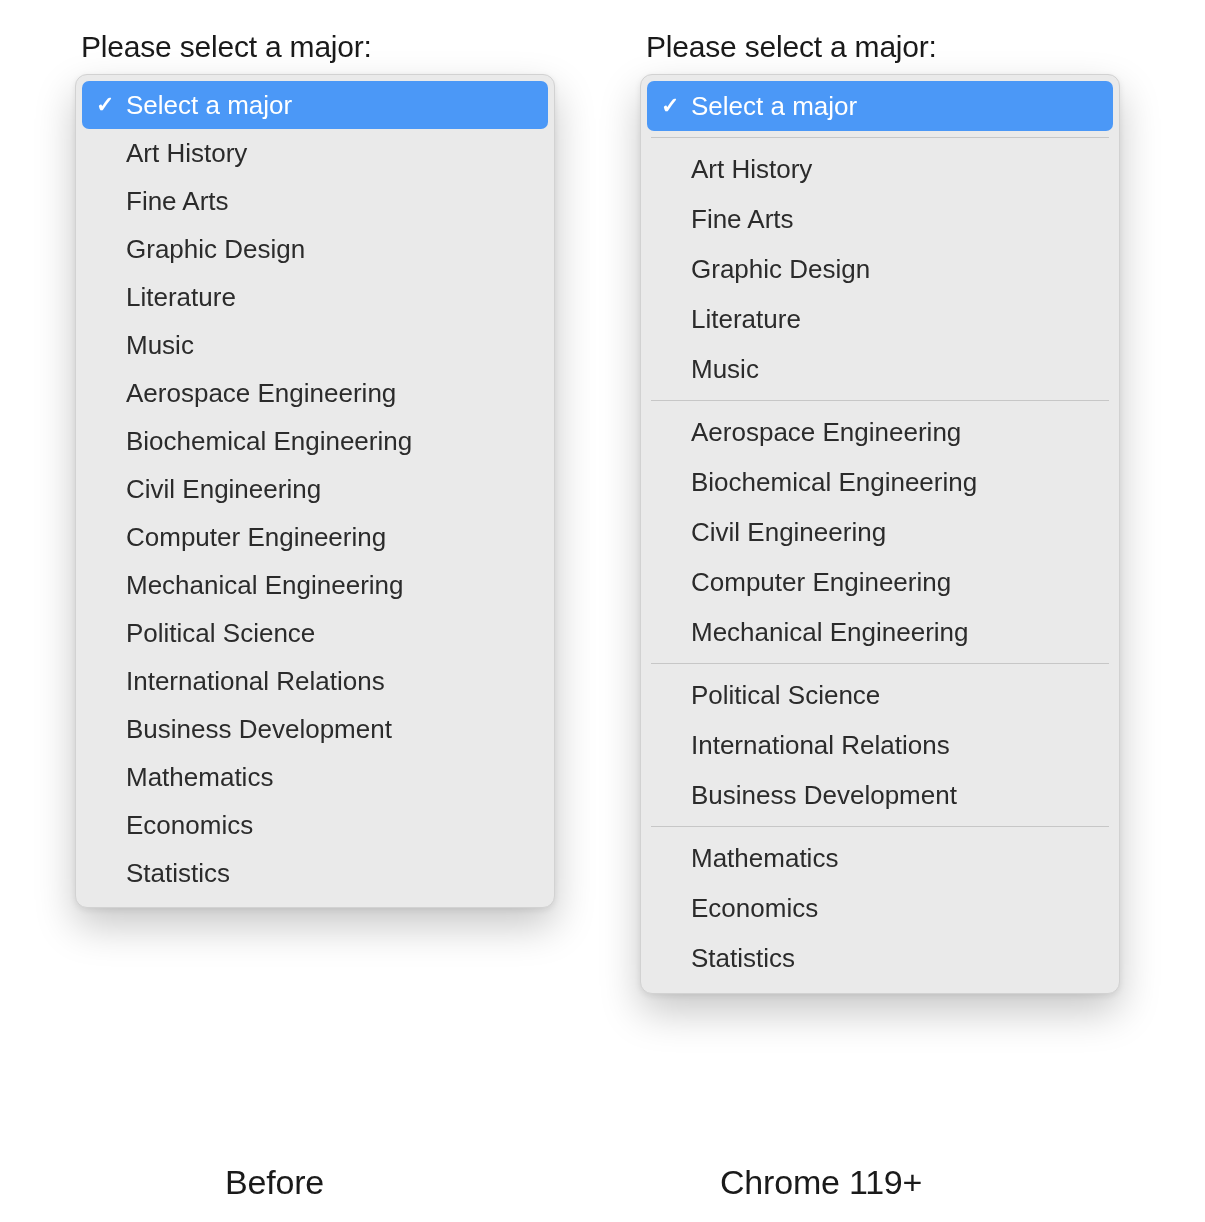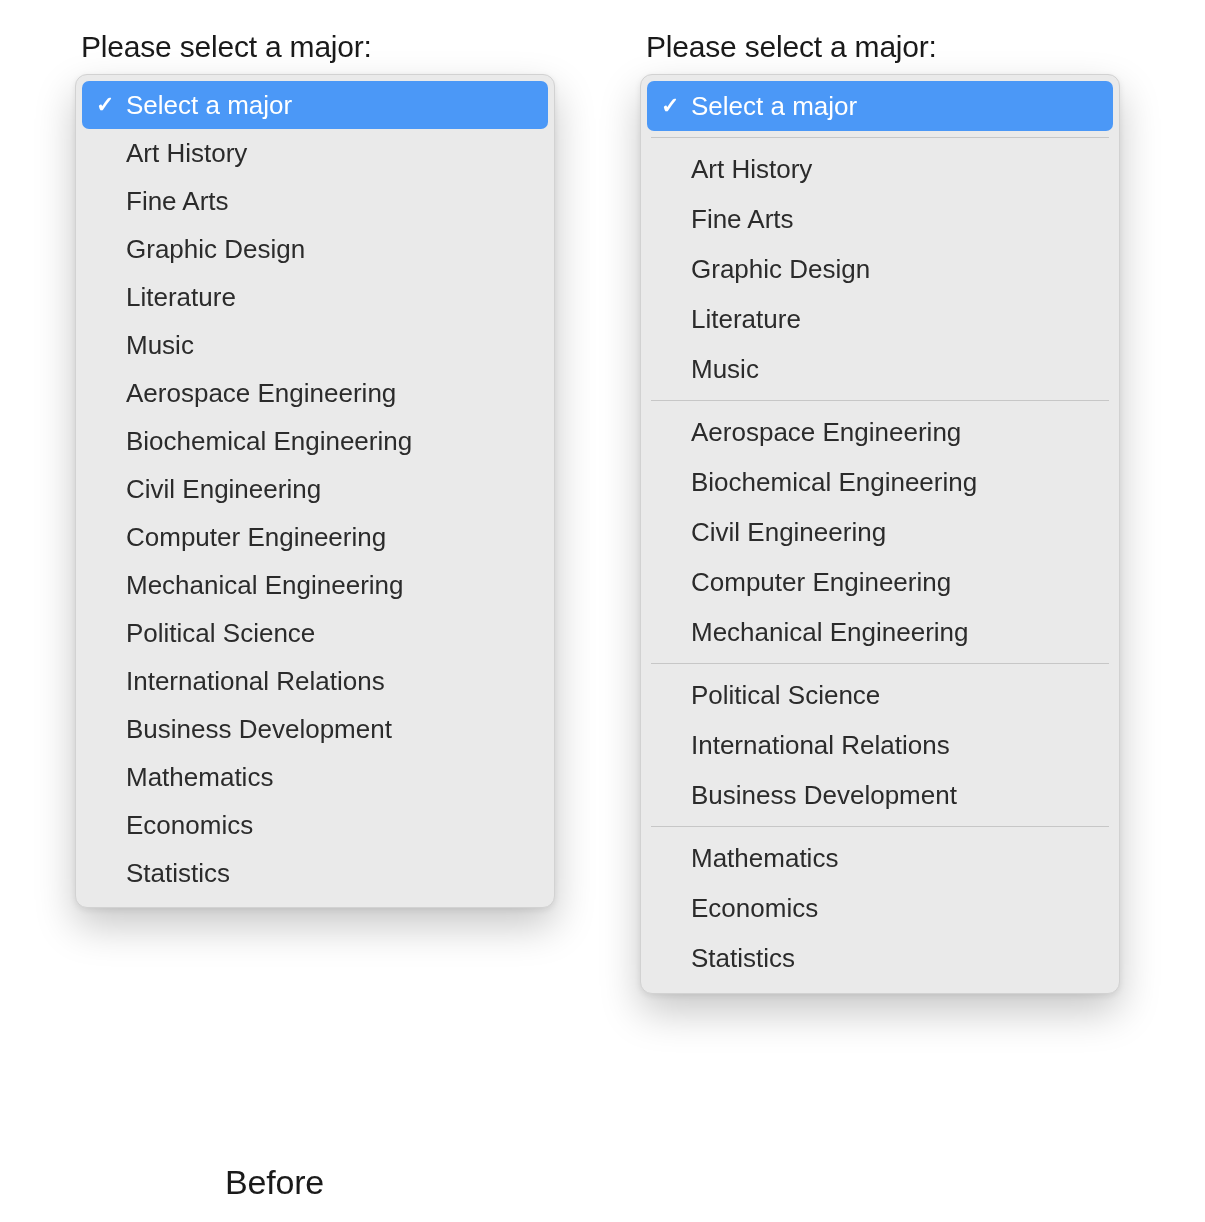--- a/index.html
+++ b/index.html
@@ -242,14 +242,15 @@
           <span>Economics</span>
         </div>
         <div class="menu-item">
           <span class="check">✓</span>
           <span>Statistics</span>
         </div>
       </div>
   </div>
 
   <div class="caption caption-left">Before</div>
+  <div class="caption caption-right">Chrome 119+</div>
 
 </div>
 
 </body></html>

